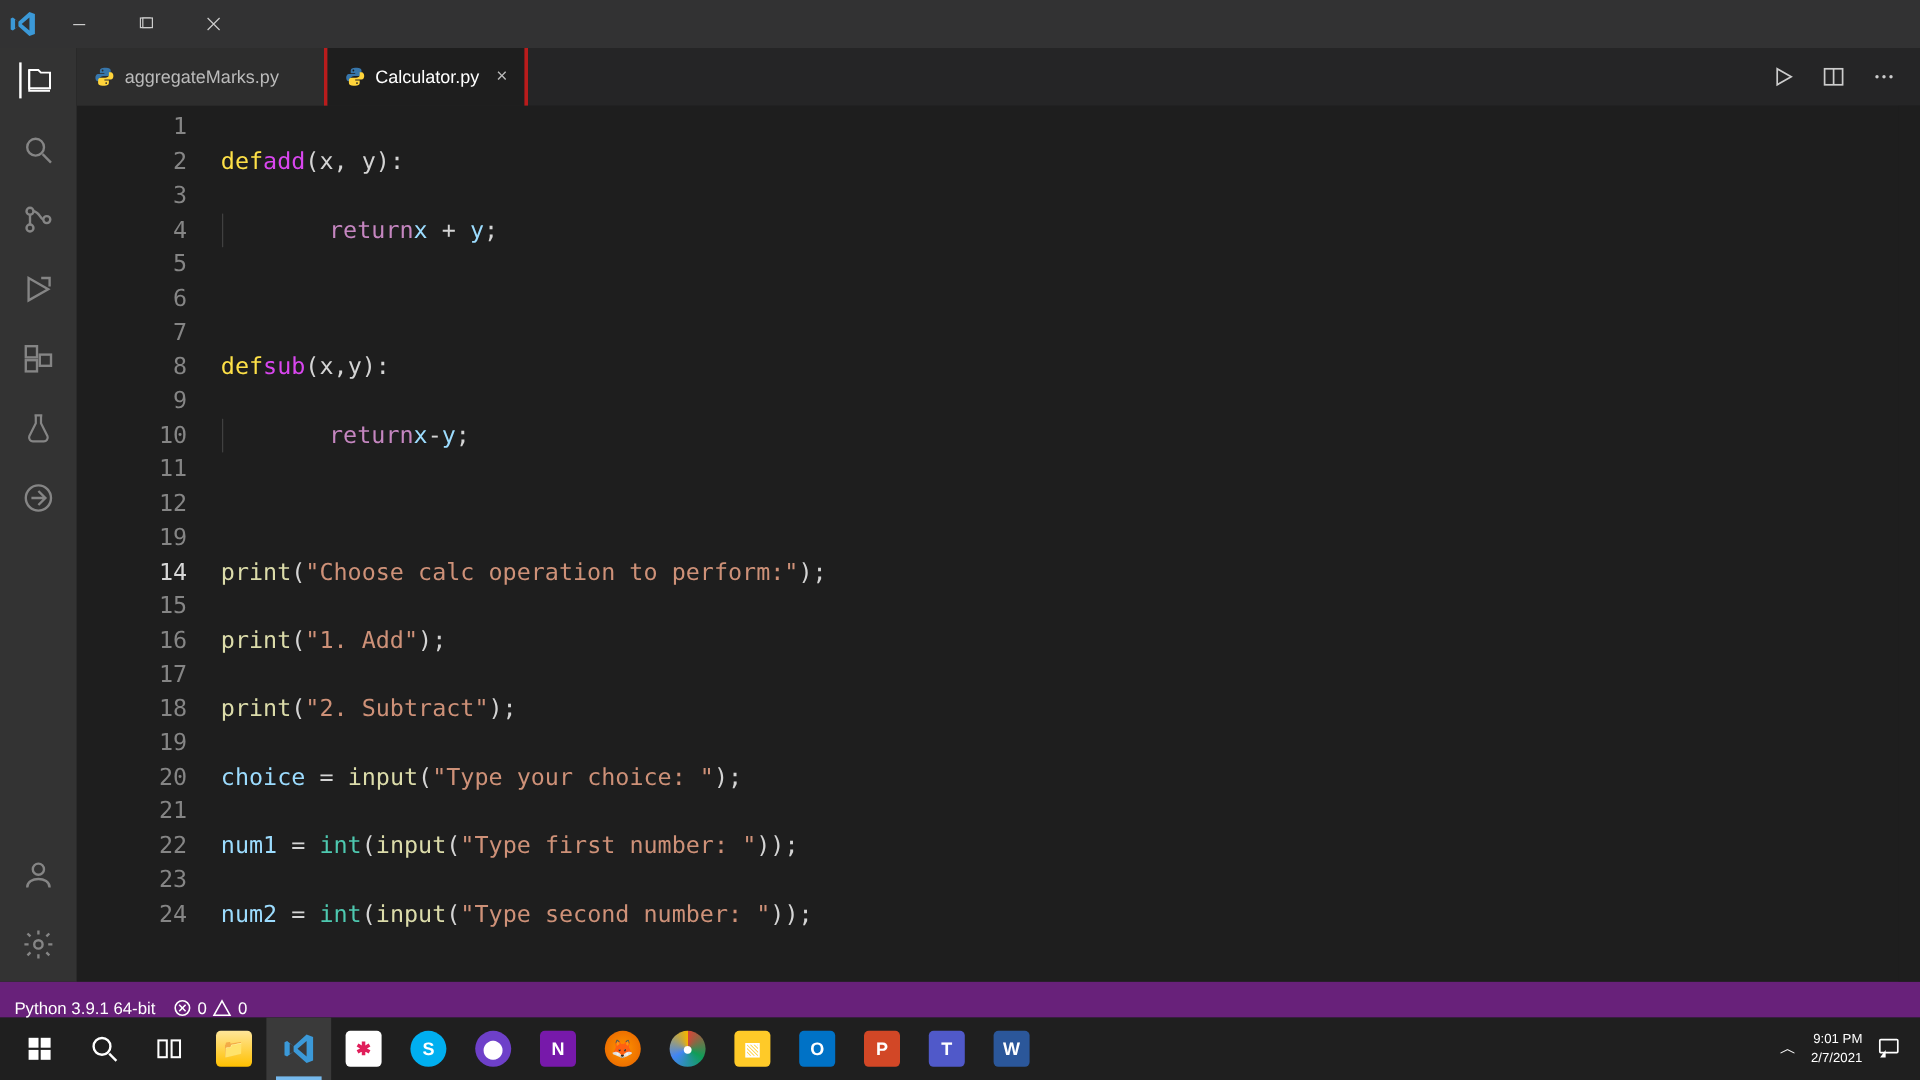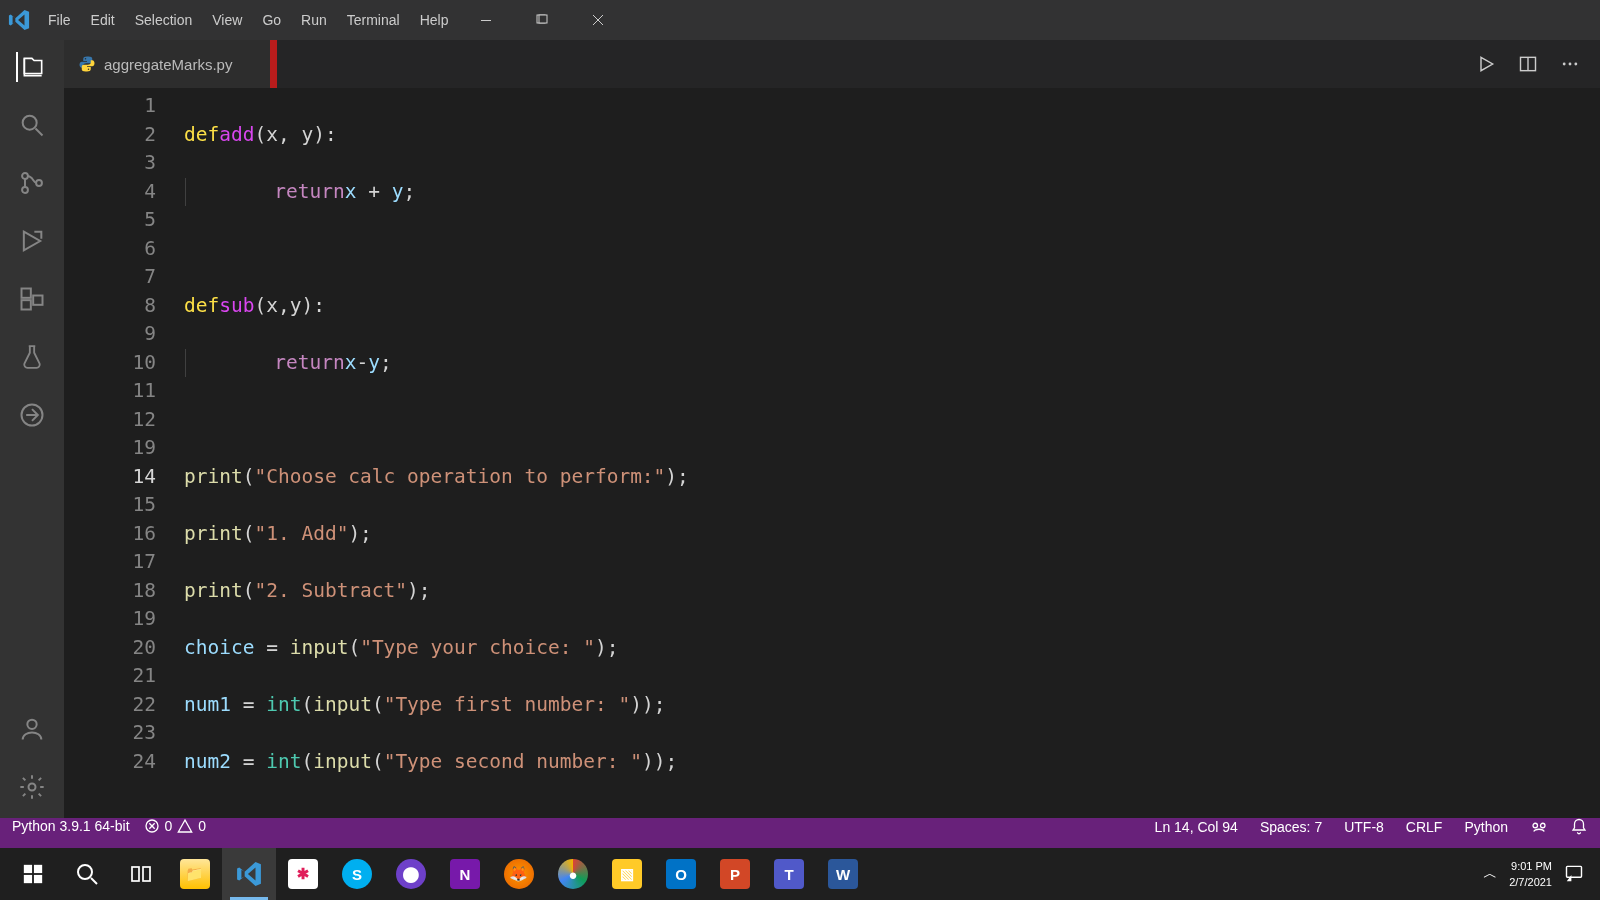--- a/index.html
+++ b/index.html
@@ -17,21 +17,21 @@
   
   
   .main { display:flex; height: calc(900px - 40px - 30px - 52px); }
   .activitybar { width: 64px; background:#333333; display:flex; flex-direction:column; align-items:center; padding-top:12px; gap:28px; }
   .activitybar .act-icon { width:30px; height:30px; display:flex; justify-content:center; align-items:center; color:#858585; }
   .activitybar .act-icon.active { color:#fff; border-left: 2px solid #fff; margin-left:-2px; padding-left:2px; }
   .activitybar .bottom-icons { margin-top:auto; margin-bottom:16px; display:flex; flex-direction:column; gap:28px; align-items:center;}
   
   .editorgroup { flex:1; display:flex; flex-direction:column; background:#1e1e1e; min-width:0; }
   .tabs { height: 48px; background:#252526; display:flex; align-items:stretch; }
-  .tab { display:flex; align-items:center; padding: 0 14px; gap:8px; font-size:15px; color:#bbb; background:#2d2d2d; border-right:7px solid #b91c1c; cursor:pointer; }
+  .tab { display:flex; align-items:center; padding: 0 14px; gap:8px; font-size:15px; color:#bbb; background:#2d2d2d; border-right:3px solid #b91c1c; cursor:pointer; }
   .tab.active { background:#1e1e1e; color:#fff; }
   .tab .close { color:#bbb; font-size:16px; margin-left:6px; visibility:hidden; }
   .tab.active .close { visibility:visible; }
   .py-icon { width:18px; height:18px; }
   .tabs-actions { margin-left:auto; display:flex; align-items:center; gap:22px; padding-right:20px; color:#ccc; }
   .tabs-actions .act { width:20px; height:20px; display:flex; align-items:center; justify-content:center; }
   
   .editor { flex:1; display:flex; font-family: "Consolas", monospace; font-size:19.5px; line-height:28.5px; overflow:hidden; position:relative; }
   .gutter { width:120px; text-align:right; color:#858585; padding-right:28px; padding-top:4px; user-select:none; }
   .gutter .ln { height:28.5px; }
@@ -43,21 +43,21 @@
   .fncall { color:#dcdcaa; }
   .str { color:#ce9178; }
   .var { color:#9cdcfe; }
   .punct { color:#d4d4d4; }
   .flow { color:#c586c0; }
   .builtin { color:#4ec9b0; }
   
   .minimap { width:18px; background:#1e1e1e; }
   
   
-  .statusbar { height:30px; background:#68217a; display:flex; align-items:flex-start; color:#fff; font-size:14px; padding: 0 12px; gap:14px; }
+  .statusbar { height:30px; background:#68217a; display:flex; align-items:flex-end; color:#fff; font-size:14px; padding: 0 12px; gap:14px; }
   .statusbar .sb-item { display:flex; align-items:center; gap:5px; }
   .statusbar .right { margin-left:auto; display:flex; align-items:center; gap:22px; }
   
   
   .taskbar { height:52px; background:#1f1f1f; display:flex; align-items:center; padding:0 6px; color:#fff; }
   .taskbar .tb-icon { width:54px; height:52px; display:flex; align-items:center; justify-content:center; position:relative; }
   .taskbar .tb-icon.active { background:#3a3a3a; }
   .taskbar .tb-icon .underline { position:absolute; bottom:0; left:8px; right:8px; height:3px; background:#76b9ed; }
   .tray { margin-left:auto; display:flex; align-items:center; gap:12px; padding-right:10px; font-size:13px;}
   .clock { text-align:right; line-height:16px; font-size:11px; }
@@ -65,30 +65,20 @@
   .app-square { width:30px; height:30px; border-radius:4px; display:flex; align-items:center; justify-content:center; font-size:15px; font-weight:bold; color:#fff; }
 </style>
 </head>
 <body>
 
 <div class="titlebar">
   <div class="vscode-logo">
     <svg width="22" height="22" viewBox="0 0 24 24">
         <path fill="#3b99d8" d="M23 3l-5-2-10 9-5-4-2 1v10l2 1 5-4 10 9 5-2V3zM8 14l-3 2V8l3 2v4zm10 4l-7-6 7-6v12z"></path>
       </svg>
-  </div>
-  <div class="menus">
-    <div class="menu-item">File</div>
-    <div class="menu-item">Edit</div>
-    <div class="menu-item">Selection</div>
-    <div class="menu-item">View</div>
-    <div class="menu-item">Go</div>
-    <div class="menu-item">Run</div>
-    <div class="menu-item">Terminal</div>
-    <div class="menu-item">Help</div>
   </div>
   <div class="win-controls">
     <div class="win-btn">
         <svg viewBox="0 0 12 12">
           <rect x="1" y="6" width="10" height="1" fill="#ccc"></rect>
         </svg>
       </div>
     <div class="win-btn">
         <svg viewBox="0 0 12 12">
           <rect x="1" y="1" width="8" height="8" fill="none" stroke="#ccc"></rect>
@@ -166,20 +156,28 @@
   </div>
 
   <div class="editorgroup">
     <div class="tabs">
       <div class="tab">
         <svg class="py-icon" viewBox="0 0 24 24">
             <path fill="#3776ab" d="M12 2c-3 0-5 1-5 3v3h5v1H5c-2 0-3 2-3 4s1 4 3 4h2v-3c0-2 2-3 4-3h5c2 0 3-1 3-3V5c0-2-2-3-5-3h-2zm-2 2a1 1 0 110 2 1 1 0 010-2z"></path>
             <path fill="#ffd43b" d="M12 22c3 0 5-1 5-3v-3h-5v-1h7c2 0 3-2 3-4s-1-4-3-4h-2v3c0 2-2 3-4 3H8c-2 0-3 1-3 3v3c0 2 2 3 5 3h2zm2-2a1 1 0 110-2 1 1 0 010 2z"></path>
           </svg>
         <span>aggregateMarks.py</span>
+        <span class="close">×</span>
+      </div>
+      <div class="tab active">
+        <svg class="py-icon" viewBox="0 0 24 24">
+            <path fill="#3776ab" d="M12 2c-3 0-5 1-5 3v3h5v1H5c-2 0-3 2-3 4s1 4 3 4h2v-3c0-2 2-3 4-3h5c2 0 3-1 3-3V5c0-2-2-3-5-3h-2zm-2 2a1 1 0 110 2 1 1 0 010-2z"></path>
+            <path fill="#ffd43b" d="M12 22c3 0 5-1 5-3v-3h-5v-1h7c2 0 3-2 3-4s-1-4-3-4h-2v3c0 2-2 3-4 3H8c-2 0-3 1-3 3v3c0 2 2 3 5 3h2zm2-2a1 1 0 110-2 1 1 0 010 2z"></path>
+          </svg>
+        <span>Calculator.py</span>
         <span class="close">×</span>
       </div>
       <div class="tabs-actions">
         <div class="act">
             <svg width="20" height="20" viewBox="0 0 24 24" fill="none" stroke="#ccc" stroke-width="1.7">
               <polygon points="6,4 20,12 6,20"></polygon>
             </svg>
           </div>
         <div class="act">
             <svg width="20" height="20" viewBox="0 0 24 24" fill="none" stroke="#ccc" stroke-width="1.7">
@@ -262,40 +260,20 @@
         <circle cx="12" cy="12" r="9"></circle>
         <line x1="8" y1="8" x2="16" y2="16"></line>
         <line x1="16" y1="8" x2="8" y2="16"></line>
       </svg>
     <span>0</span>
     <svg width="16" height="16" viewBox="0 0 24 24" fill="none" stroke="#fff" stroke-width="2">
         <path d="M12 3l10 18H2z"></path>
       </svg>
     <span>0</span>
   </div>
-  <div class="right">
-    <div class="sb-item">Ln 14, Col 94</div>
-    <div class="sb-item">Spaces: 7</div>
-    <div class="sb-item">UTF-8</div>
-    <div class="sb-item">CRLF</div>
-    <div class="sb-item">Python</div>
-    <div class="sb-item">
-        <svg width="18" height="18" viewBox="0 0 24 24" fill="none" stroke="#fff" stroke-width="1.7">
-          <circle cx="7" cy="10" r="3"></circle>
-          <circle cx="17" cy="10" r="3"></circle>
-          <path d="M5 18c1-2 4-3 7-3s6 1 7 3"></path>
-        </svg>
-      </div>
-    <div class="sb-item">
-        <svg width="18" height="18" viewBox="0 0 24 24" fill="none" stroke="#fff" stroke-width="1.7">
-          <path d="M6 8a6 6 0 1112 0v5l2 3H4l2-3V8z"></path>
-          <path d="M10 19a2 2 0 004 0"></path>
-        </svg>
-      </div>
-  </div>
 </div>
 
 <div class="taskbar">
   <div class="tb-icon">
       <svg width="22" height="22" viewBox="0 0 24 24" fill="#fff">
         <rect x="2" y="2" width="9" height="9"></rect>
         <rect x="13" y="2" width="9" height="9"></rect>
         <rect x="2" y="13" width="9" height="9"></rect>
         <rect x="13" y="13" width="9" height="9"></rect>
       </svg>

